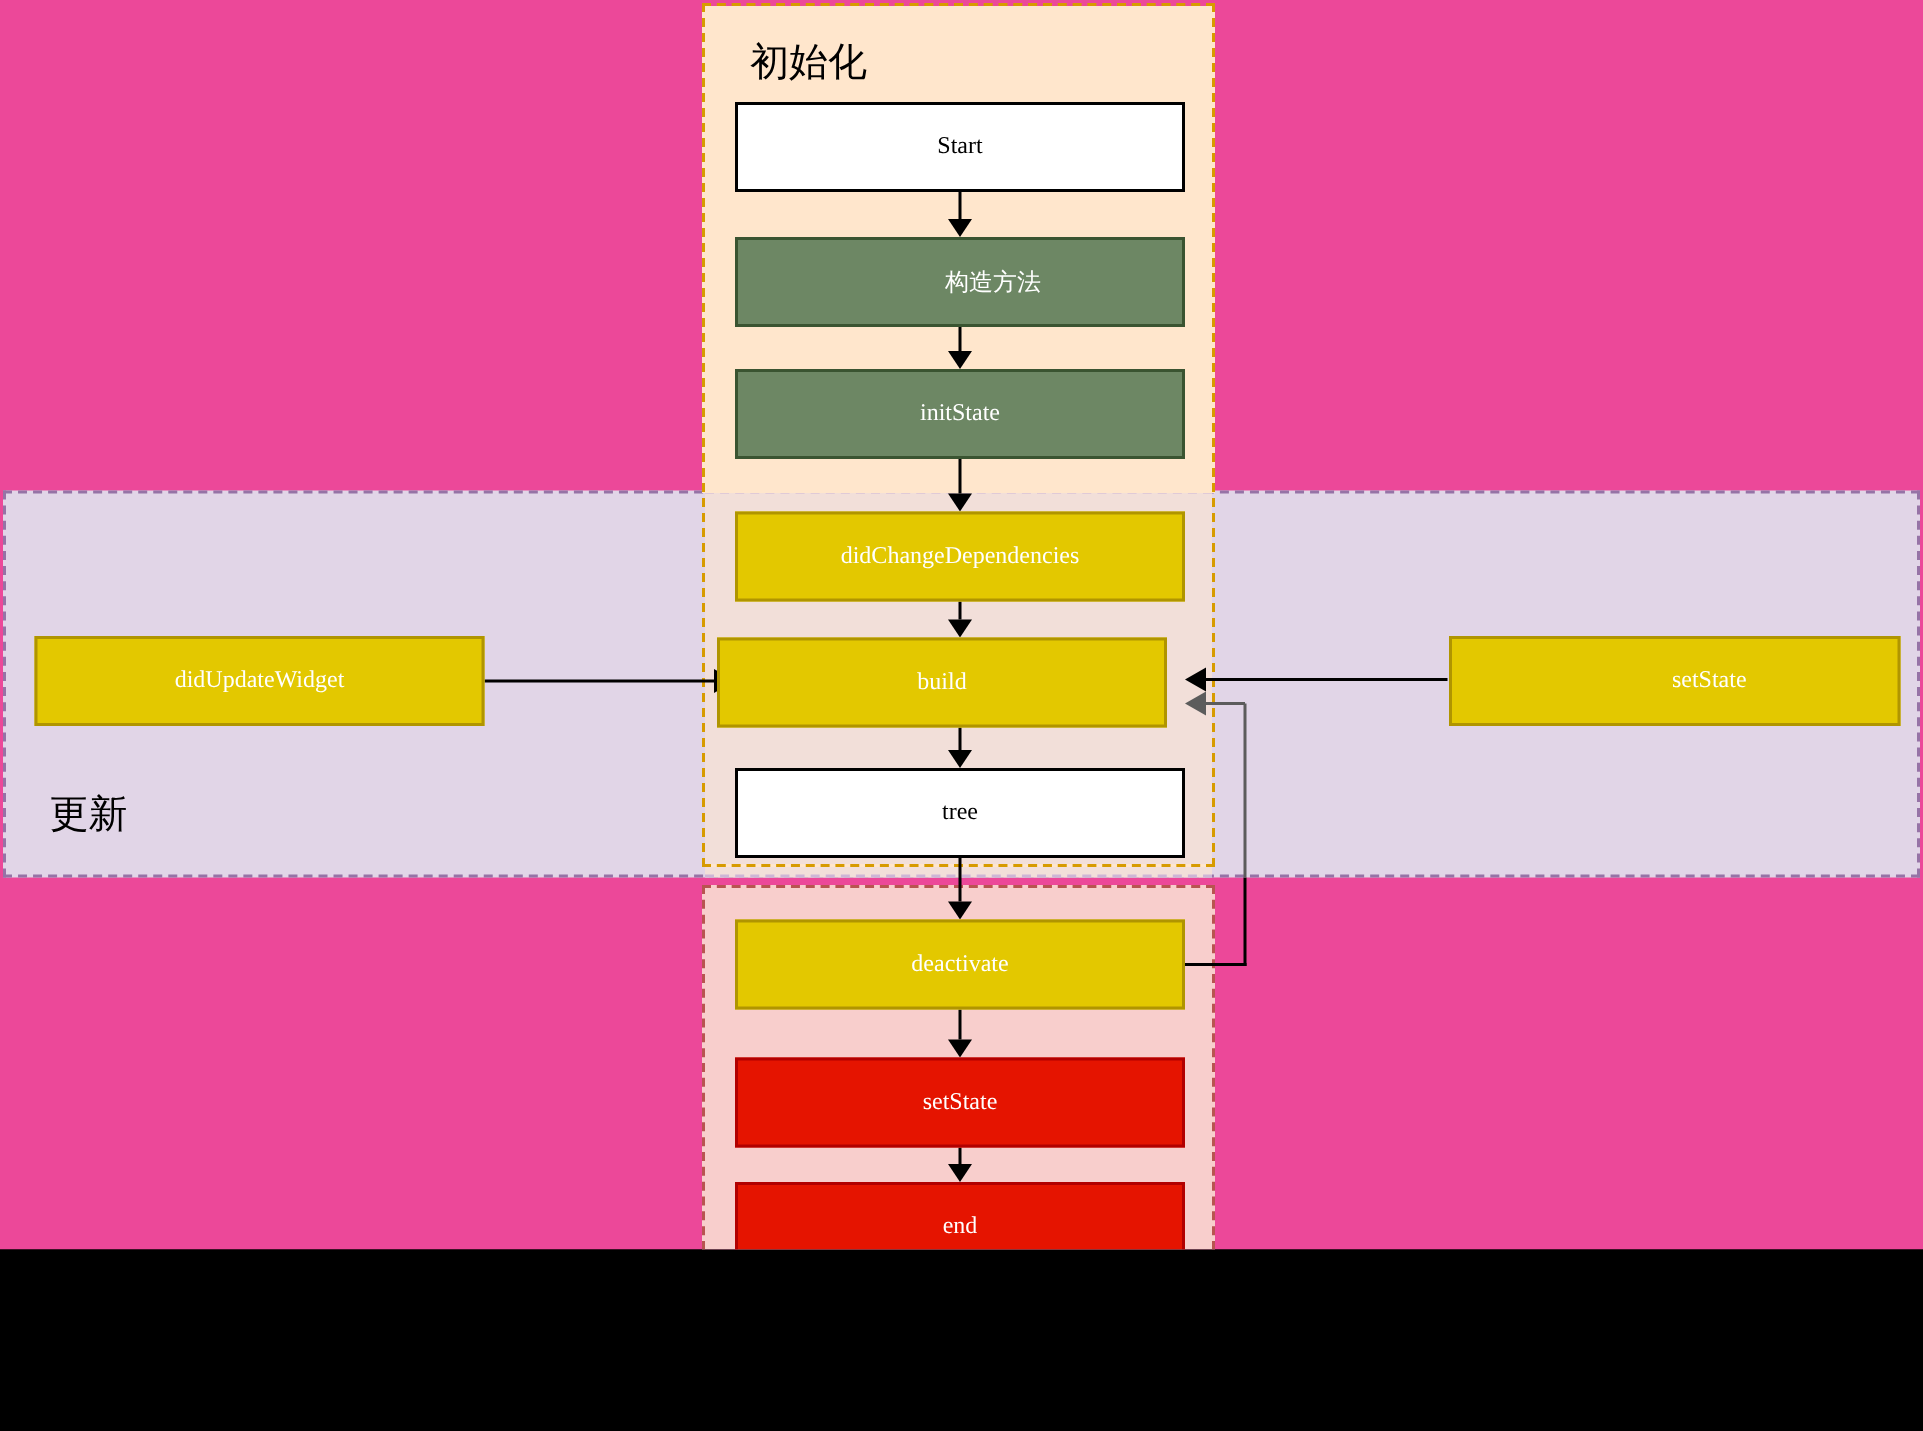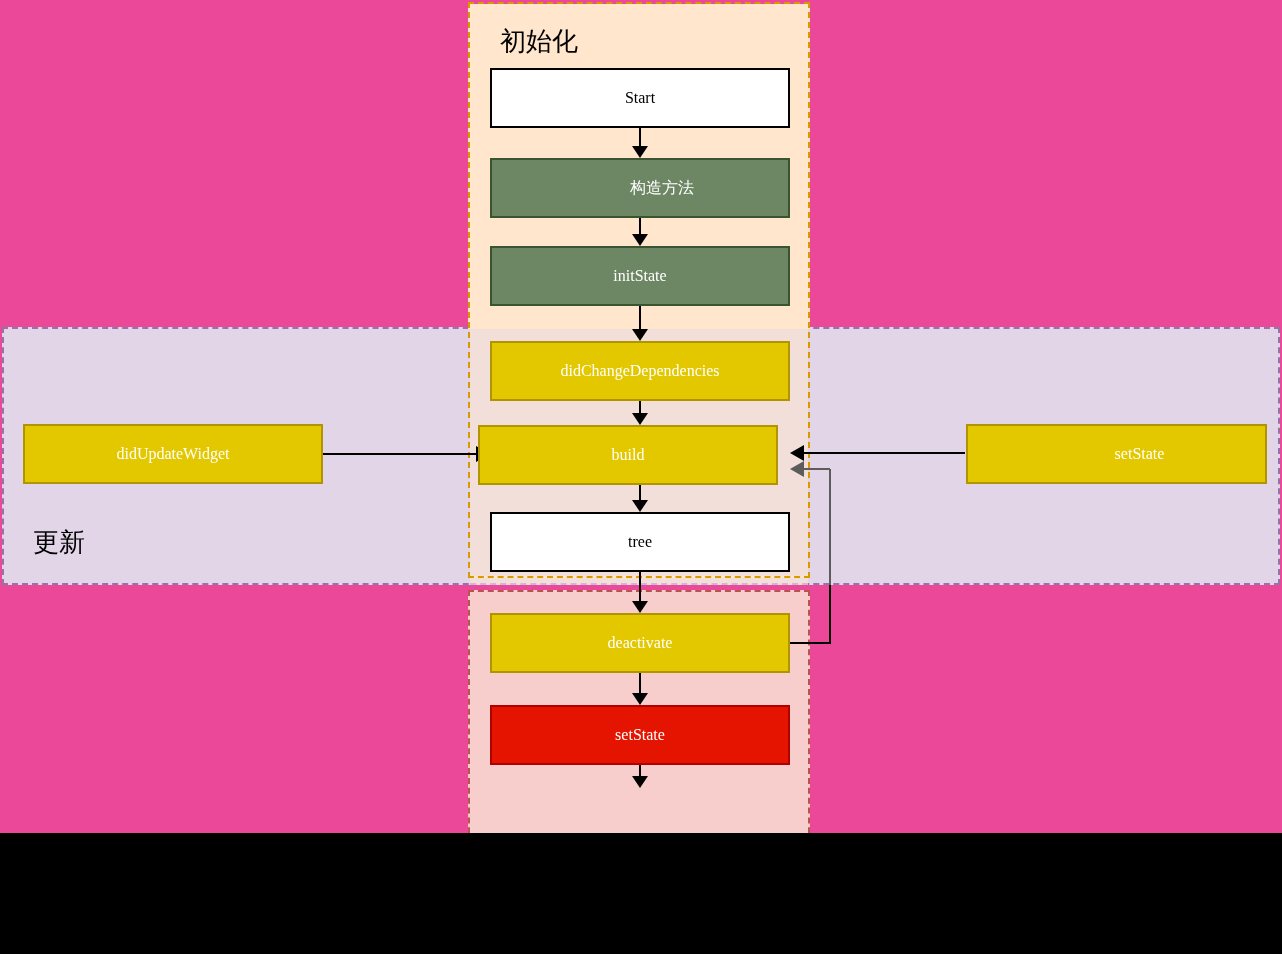--- a/index.html
+++ b/index.html
@@ -82,17 +82,18 @@
   <div class="ah ah-left" style="left:790px;top:445px;"></div>
 
   <div class="node n-white" style="left:490px;top:68px;">Start</div>
   <div class="node n-green" style="left:490px;top:158px;padding-left:44px;">构造方法</div>
   <div class="node n-green" style="left:490px;top:246px;">initState</div>
   <div class="node n-yellow" style="left:490px;top:341px;">didChangeDependencies</div>
   <div class="node n-yellow" style="left:478px;top:425px;">build</div>
   <div class="node n-white" style="left:490px;top:512px;">tree</div>
   <div class="node n-yellow" style="left:490px;top:613px;">deactivate</div>
   <div class="node n-red" style="left:490px;top:705px;">setState</div>
+  <div class="node n-red" style="left:490px;top:788px;">end</div>
 
   <div class="node n-yellow" style="left:23px;top:424px;">didUpdateWidget</div>
   <div class="node n-yellow" style="left:966px;top:424px;width:301px;padding-left:46px;">setState</div>
 
 </div>
 
 </body></html>

